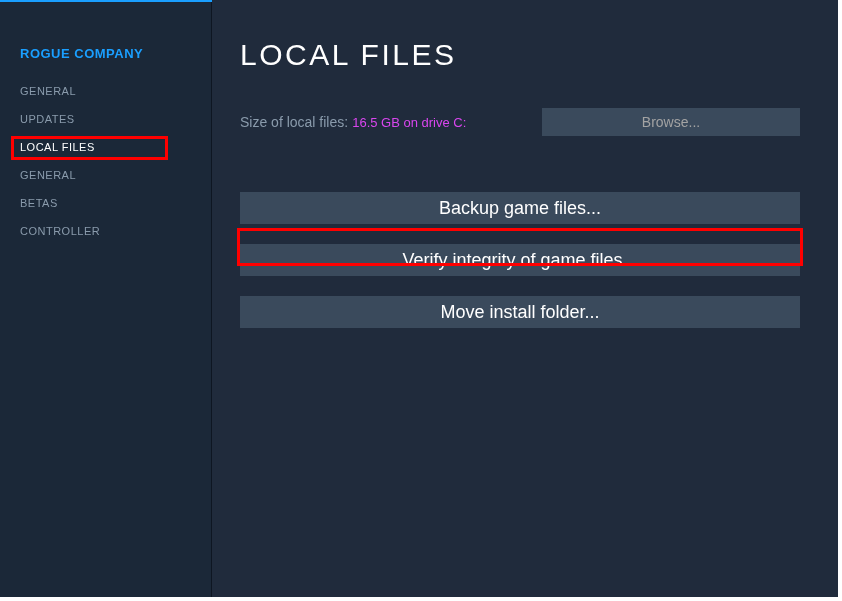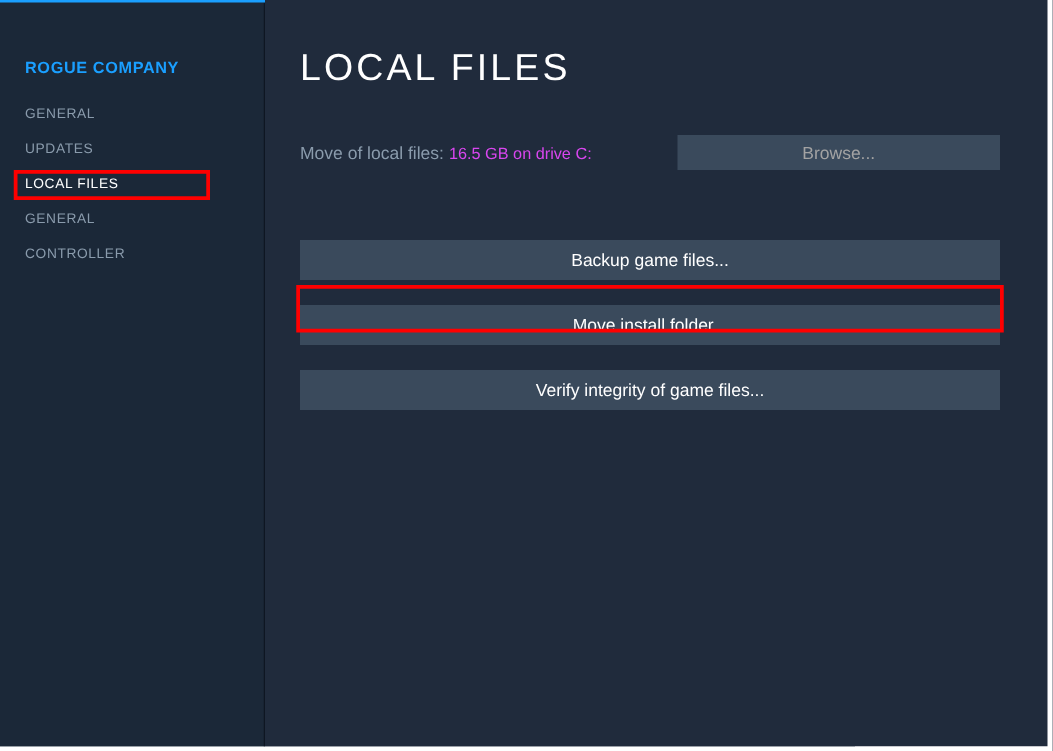--- a/index.html
+++ b/index.html
@@ -137,21 +137,21 @@
     .action-buttons {
       display: flex;
       flex-direction: column;
       gap: 20px;
     }
     .full-btn {
       width: 560px;
       height: 32px;
       background: #3a4a5c;
       color: #ffffff;
-      font-size: 14px;
+      font-size: 18px;
       display: flex;
       align-items: center;
       justify-content: center;
       cursor: pointer;
       border: none;
     }
   </style>
 </head>
 <body>
 
@@ -164,35 +164,36 @@
         <line x1="11" y1="1" x2="1" y2="11" stroke="#8a9bac" stroke-width="1.5"></line>
       </svg>
     </div>
 
     <div class="sidebar">
       <div class="game-title">ROGUE COMPANY</div>
       <div class="sidebar-item">GENERAL</div>
       <div class="sidebar-item">UPDATES</div>
       <div class="sidebar-item active">LOCAL FILES</div>
       <div class="sidebar-item">GENERAL</div>
+      <div class="sidebar-item">BETAS</div>
       <div class="sidebar-item">CONTROLLER</div>
     </div>
 
     <div class="content">
       <div class="page-title">LOCAL FILES</div>
 
       <div class="size-row">
-        <span class="size-label">Move of local files:</span>
+        <span class="size-label">Size of local files:</span>
         <span class="size-value">16.5 GB on drive C:</span>
         <button class="browse-btn">Browse...</button>
       </div>
 
       <div class="action-buttons">
         <button class="full-btn">Backup game files...</button>
+        <button class="full-btn">Verify integrity of game files...</button>
         <button class="full-btn">Move install folder...</button>
-        <button class="full-btn">Verify integrity of game files...</button>
       </div>
     </div>
 
     <div class="red-highlight sidebar-hl"></div>
     <div class="red-highlight verify-hl"></div>
   </div>
 </div>
 
 </body></html>

